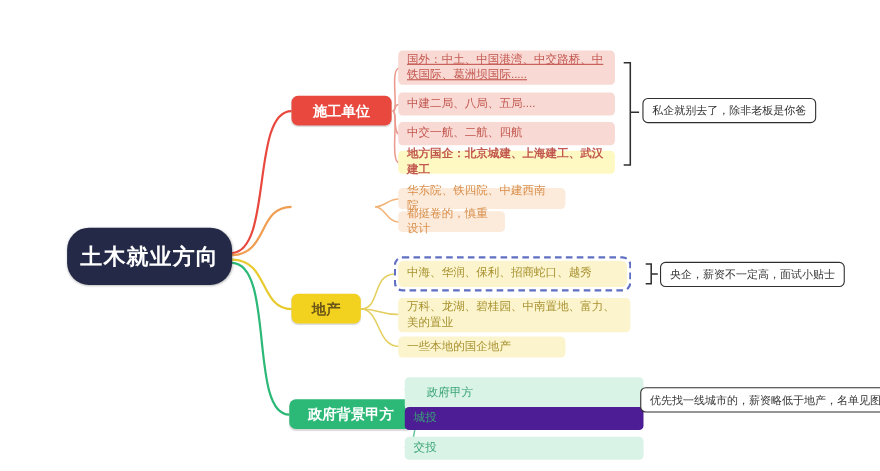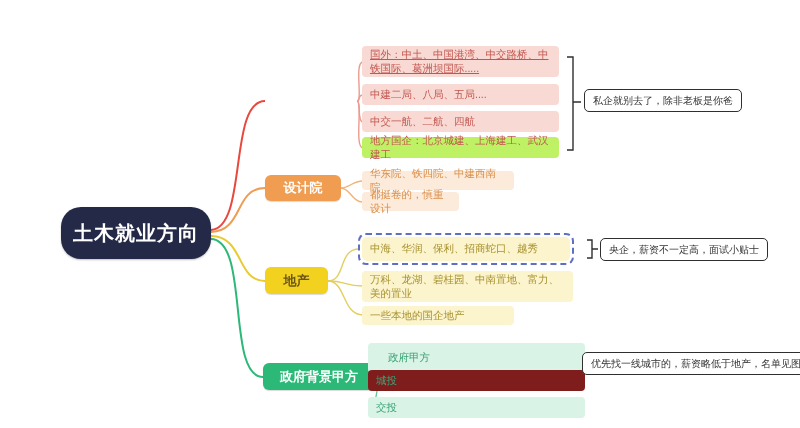--- a/index.html
+++ b/index.html
@@ -79,38 +79,38 @@
     <path d="M373,377 C378,377 374,380 368,380" fill="none" stroke-width="1.4" stroke="#63c79a"></path>
     <path d="M373,377 C380,377 378,407 368,407" fill="none" stroke-width="1.4" stroke="#63c79a"></path>
 
     <path d="M567,57 L573,57 L573,150 L567,150 M573,102 L581,102" fill="none" stroke-width="1.4" stroke="#2f2f2f"></path>
     <path d="M587,240 L592,240 L592,258 L587,258 M592,249 L598,249" fill="none" stroke-width="1.4" stroke="#2f2f2f"></path>
     <path d="M567,353 L573,353 L573,386 L567,386 M573,369 L580,369" fill="none" stroke-width="1.4" stroke="#2f2f2f"></path>
   </svg>
 
   <div class="node root" style="background: rgb(35, 41, 70); color: rgb(255, 255, 255);">土木就业方向</div>
 
-  <div class="node bnode bn2" style="background: rgb(240, 157, 81); color: rgb(255, 255, 255);">设计院</div>
+  <div class="node bnode bn1" style="background: rgb(232, 72, 61); color: rgb(255, 255, 255);">施工单位</div>
   <div class="node bnode bn3" style="background: rgb(242, 210, 31); color: rgb(107, 86, 24);">地产</div>
   <div class="node bnode bn4" style="background: rgb(44, 184, 119); color: rgb(255, 255, 255);">政府背景甲方</div>
 
   <div class="child c1a" style="background: rgb(249, 217, 212); color: rgb(194, 87, 79);">国外：中土、中国港湾、中交路桥、中铁国际、葛洲坝国际.....</div>
   <div class="child c1b" style="background: rgb(249, 217, 212); color: rgb(194, 87, 79);">中建二局、八局、五局....</div>
   <div class="child c1c" style="background: rgb(249, 217, 212); color: rgb(194, 87, 79);">中交一航、二航、四航</div>
-  <div class="child c1d" style="background: #bef264; color: rgb(194, 87, 79);">地方国企：北京城建、上海建工、武汉建工</div>
+  <div class="child c1d" style="background: #fef9c3; color: rgb(194, 87, 79); font-weight: bold;">地方国企：北京城建、上海建工、武汉建工</div>
   <div class="note n1" style="color: rgb(51, 51, 51);">私企就别去了，除非老板是你爸</div>
 
   <div class="child c2a" style="background: rgb(252, 234, 219); color: rgb(217, 143, 74);">华东院、铁四院、中建西南院</div>
   <div class="child c2b" style="background: rgb(252, 234, 219); color: rgb(217, 143, 74);">都挺卷的，慎重设计</div>
 
   <div class="hl-wrap" style="border-color: rgb(95, 111, 193);">
     <div class="child" style="background: rgb(251, 244, 205); color: rgb(168, 145, 47);">中海、华润、保利、招商蛇口、越秀</div>
   </div>
   <div class="child c3b" style="background: rgb(251, 244, 205); color: rgb(168, 145, 47);">万科、龙湖、碧桂园、中南置地、富力、美的置业</div>
   <div class="child c3c" style="background: rgb(251, 244, 205); color: rgb(168, 145, 47);">一些本地的国企地产</div>
   <div class="note n3" style="color: rgb(51, 51, 51); font-family: Liberation Serif, serif;">央企，薪资不一定高，面试小贴士</div>
 
   <div class="child c4a" style="background: rgb(217, 243, 230); color: rgb(58, 163, 117);">政府甲方</div>
-  <div class="child c4b" style="background: #7f1d1d; color: rgb(58, 163, 117);">城投</div>
+  <div class="child c4b" style="background: #4c1d95; color: rgb(58, 163, 117);">城投</div>
   <div class="child c4c" style="background: rgb(217, 243, 230); color: rgb(58, 163, 117);">交投</div>
   <div class="note n4" style="color: rgb(51, 51, 51);">优先找一线城市的，薪资略低于地产，名单见图</div>
 
 </div>
 
 </body></html>

